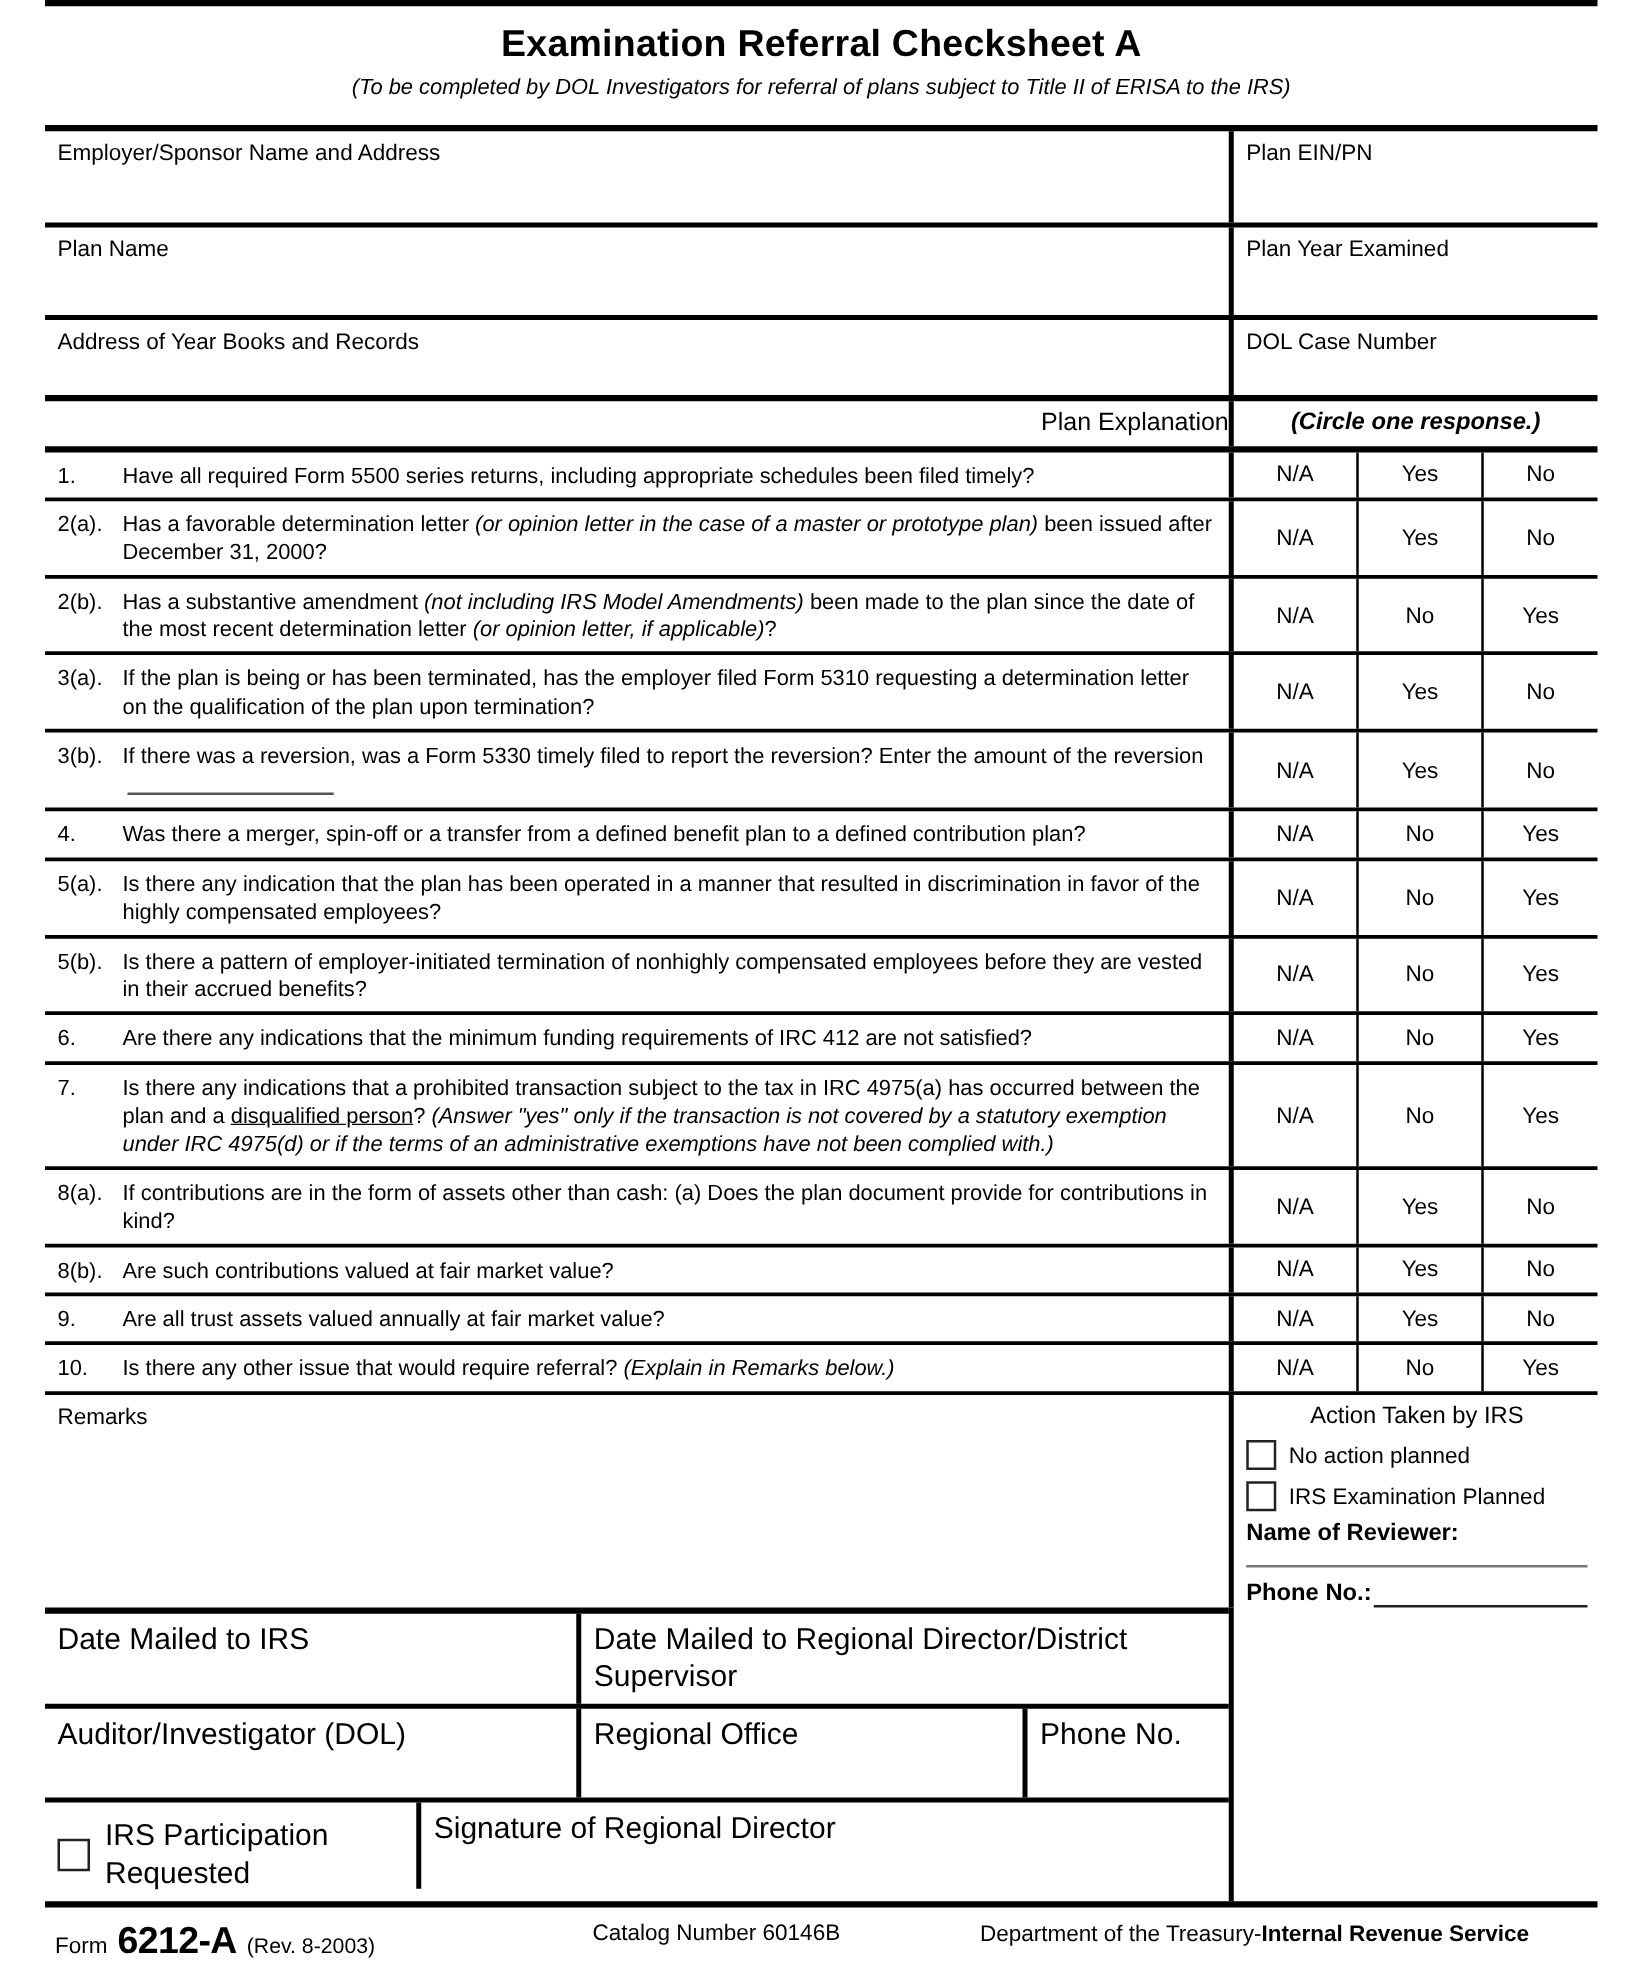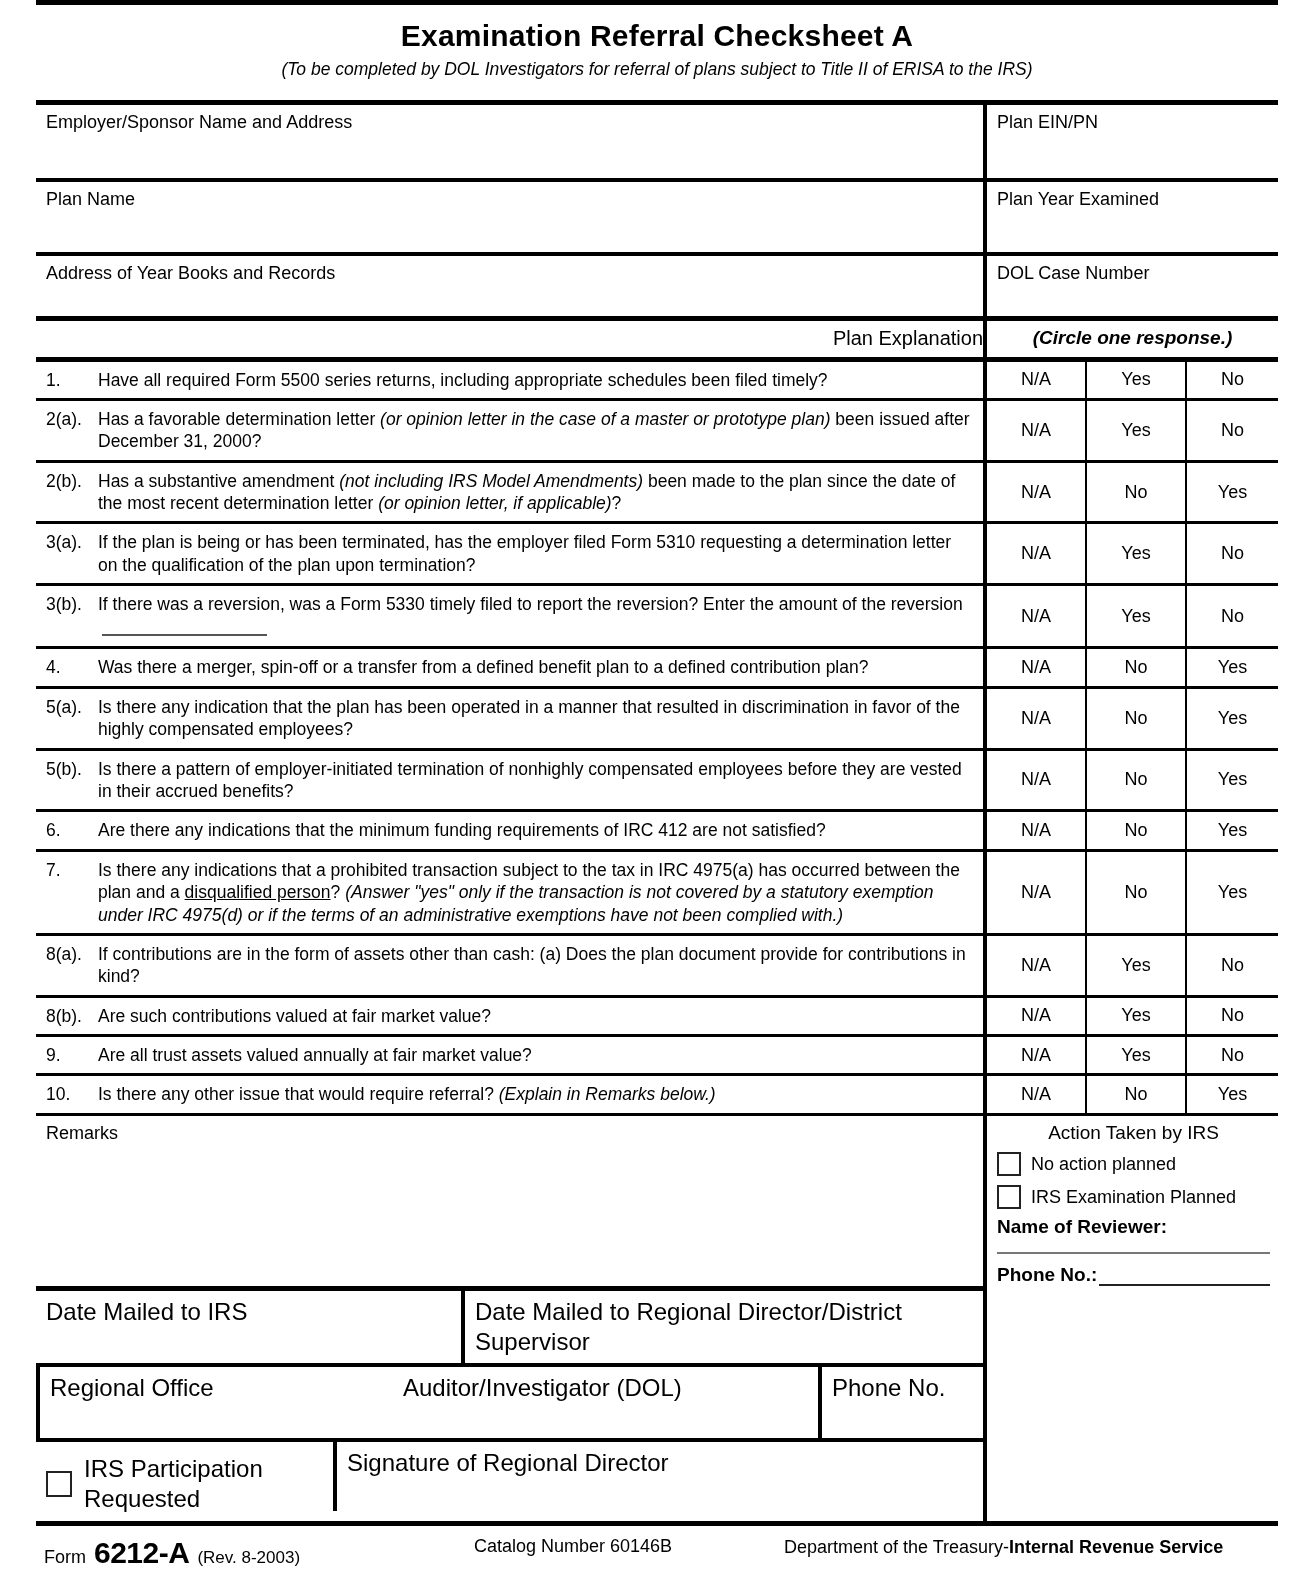--- a/index.html
+++ b/index.html
@@ -426,25 +426,25 @@
         <div class="sig-row sr1">
           <div class="sig-cell c-a">
             <span>Date Mailed to IRS</span>
           </div>
           <div class="sig-cell c-b">
             <span>Date Mailed to Regional Director/District Supervisor</span>
           </div>
         </div>
         <div class="rule-mid"></div>
         <div class="sig-row sr2">
+          <div class="sig-cell c-a">
+            <span>Auditor/Investigator (DOL)</span>
+          </div>
           <div class="sig-cell c-b">
             <span>Regional Office</span>
-          </div>
-          <div class="sig-cell c-a">
-            <span>Auditor/Investigator (DOL)</span>
           </div>
           <div class="sig-cell c-c">
             <span>Phone No.</span>
           </div>
         </div>
         <div class="rule-mid"></div>
         <div class="sig-row sr3">
           <div class="sig-cell c-a">
             <span class="chk-big"></span>
             <span>IRS Participation Requested</span>

